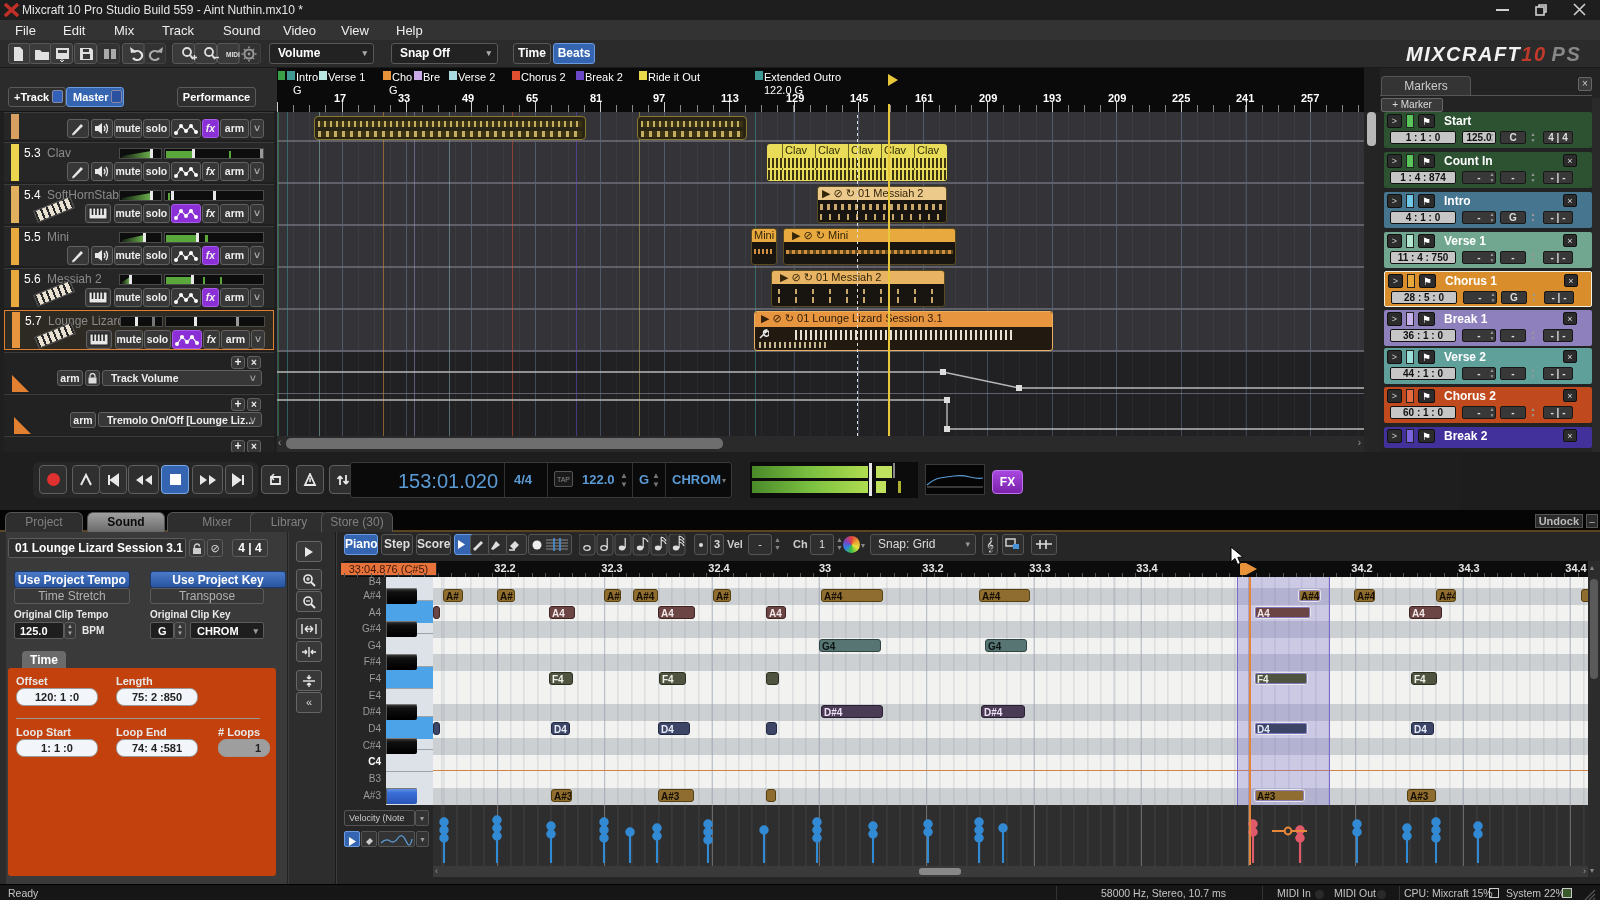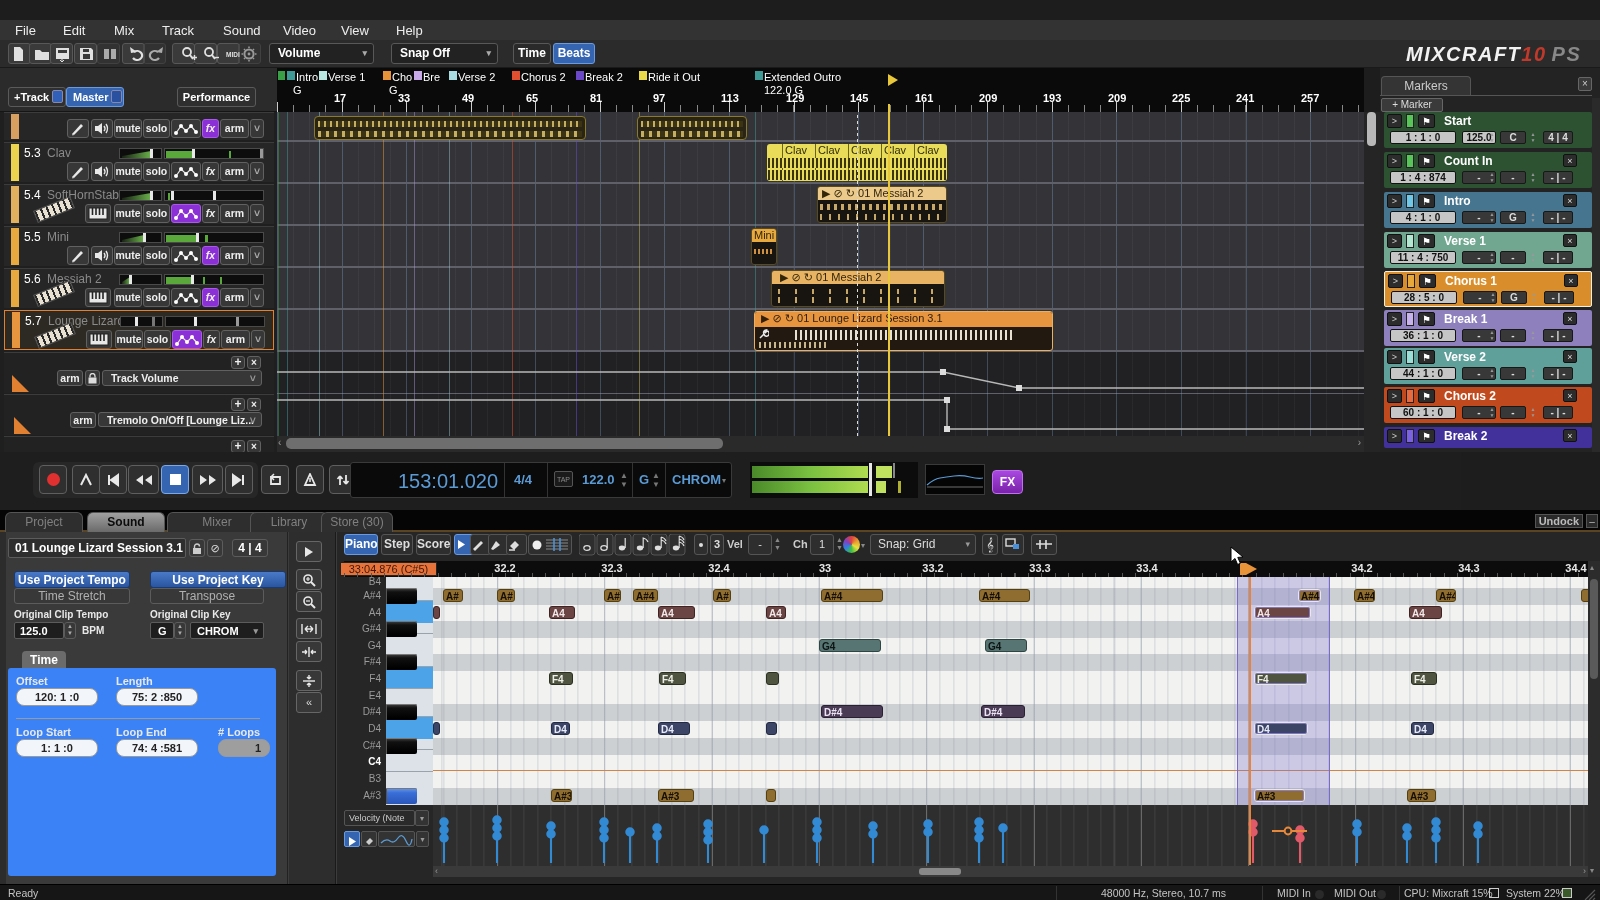--- a/index.html
+++ b/index.html
@@ -61,21 +61,21 @@
 .tab { position:absolute; top:2px; height:20px; background:#2e2e2e; border:1px solid #555; border-bottom:none; border-radius:6px 6px 0 0; color:#808080; font-size:12px; text-align:center; line-height:19px; }
 .tab.active { background:linear-gradient(#a0a0a0,#6a6a6a); color:#0a0a0a; font-weight:bold; }
 
 
 #bottom { left:0; top:532px; width:1600px; height:352px; background:#3c3c3c; }
 #leftpanel { position:absolute; left:0; top:0; width:288px; height:352px; background:#3a3a3a; border-right:1px solid #222; }
 .bluebtn { position:absolute; background:linear-gradient(#4a7ac8,#2a55a0); border:1px solid #1a3a70; border-radius:3px; color:#fff; font-size:12px; font-weight:bold; text-align:center; }
 .darkbtn { position:absolute; background:#383838; border:1px solid #5c5c5c; border-radius:3px; color:#b0b0b0; font-size:12px; text-align:center; }
 .slabel { position:absolute; color:#e8e8e8; font-size:10px; font-weight:bold; }
 .dfield { position:absolute; background:#1e1e1e; border:1px solid #5c5c5c; border-radius:2px; color:#fff; font-size:11px; font-weight:bold; }
-#graypanel { position:absolute; left:8px; top:136px; width:268px; height:208px; background:#3b82f6; border-radius:3px; }
+#graypanel { position:absolute; left:8px; top:136px; width:268px; height:208px; background:#c2410c; border-radius:3px; }
 .pill { position:absolute; height:18px; background:#f2f5fa; border:1px solid #9a9a9a; border-radius:8px; color:#222; font-size:11px; font-weight:bold; text-align:center; line-height:17px; }
 #btnstrip { position:absolute; left:289px; top:0; width:47px; height:352px; background:#2d2d2d; border-right:1px solid #1a1a1a; }
 .vsbtn { position:absolute; left:7px; width:26px; height:21px; background:#383838; border:1px solid #666; border-radius:3px; color:#eee; text-align:center; }
 
 
 #proll { position:absolute; left:337px; top:0; width:1263px; height:352px; background:#262626; }
 #prtools { position:absolute; left:0; top:2px; width:1263px; height:24px; }
 .prtab { position:absolute; top:0; height:21px; background:#2e2e2e; border:1px solid #555; border-radius:3px; color:#ddd; font-size:12px; font-weight:bold; text-align:center; line-height:19px; }
 .prtab.active { background:#3565b0; border-color:#6a9ae0; color:#fff; }
 .prbtn { position:absolute; top:0; width:21px; height:21px; background:#2e2e2e; border:1px solid #555; border-radius:3px; }
@@ -98,20 +98,34 @@
 .nDs { background:#4a3b55; border:1px solid #2a1f33; color:#ece4f4; }
 .sel { border:1px solid #e8e8e8; box-shadow:inset 0 0 0 1px rgba(140,130,220,0.8); }
 
 
 #status { left:0; top:884px; width:1600px; height:16px; background:#161616; border-top:1px solid #000; color:#c4c4c4; font-size:10.5px; }
 </style>
 </head>
 <body>
 <div id="stage">
 
+<div class="abs" id="titlebar">
+  <svg class="abs" style="left:4px;top:3px" width="15" height="14" viewBox="0 0 15 14">
+        <path d="M1 1 L14 13 M14 1 L1 13" stroke="#c03028" stroke-width="3.4"></path>
+      </svg>
+  <div class="abs title">Mixcraft 10 Pro Studio Build 559 - Aint Nuthin.mx10 *</div>
+  <div class="abs" style="left:1496px;top:9px;width:13px;height:2px;background:#d0d0d0"></div>
+  <svg class="abs" style="left:1535px;top:4px" width="12" height="12" viewBox="0 0 12 12">
+        <rect x="1" y="3" width="8" height="8" fill="none" stroke="#d0d0d0" stroke-width="1.6"></rect>
+        <path d="M4 3 V1 H11 V8 H9" fill="none" stroke="#d0d0d0" stroke-width="1.6"></path>
+      </svg>
+  <svg class="abs" style="left:1573px;top:3px" width="13" height="13" viewBox="0 0 13 13">
+        <path d="M1 1 L12 12 M12 1 L1 12" stroke="#d0d0d0" stroke-width="1.6"></path>
+      </svg>
+</div>
 
 <div class="abs" id="menubar">
   <div class="menuitem" style="left:15px">File</div>
   <div class="menuitem" style="left:63px">Edit</div>
   <div class="menuitem" style="left:114px">Mix</div>
   <div class="menuitem" style="left:162px">Track</div>
   <div class="menuitem" style="left:223px">Sound</div>
   <div class="menuitem" style="left:283px">Video</div>
   <div class="menuitem" style="left:341px">View</div>
   <div class="menuitem" style="left:396px">Help</div>
@@ -502,20 +516,24 @@
 
     <div class="abs" style="left:540px;top:74px;width:130px;height:37px;background:#181410;border-radius:3px;overflow:hidden;border:1px solid #5a4a20">
       <div class="abs" style="left:0;top:0;right:0;height:13px;background:#ecca8c;color:#332508;font-size:11px;padding-left:4px">▶ ⊘ ↻ 01 Messiah 2</div>
       <div class="abs" style="left:2px;top:17px;right:2px;height:6px;background:repeating-linear-gradient(90deg,#c8a868 0 3px,transparent 3px 7px)"></div>
       <div class="abs" style="left:2px;top:27px;right:2px;height:6px;background:repeating-linear-gradient(90deg,#c8a868 0 2px,transparent 2px 9px)"></div>
     </div>
 
     <div class="abs" style="left:474px;top:116px;width:26px;height:37px;background:#181410;border-radius:3px;overflow:hidden;border:1px solid #5a4a20">
       <div class="abs" style="left:0;top:0;right:0;height:13px;background:#e8a93f;color:#332508;font-size:11px;padding-left:2px">Mini</div>
       <div class="abs" style="left:2px;top:20px;right:2px;height:5px;background:repeating-linear-gradient(90deg,#d09040 0 2px,transparent 2px 4px)"></div>
+    </div>
+    <div class="abs" style="left:506px;top:116px;width:173px;height:37px;background:#181410;border-radius:3px;overflow:hidden;border:1px solid #5a4a20">
+      <div class="abs" style="left:0;top:0;right:0;height:13px;background:#e8a93f;color:#332508;font-size:11px;padding-left:8px">▶ ⊘ ↻ Mini</div>
+      <div class="abs" style="left:2px;top:21px;right:2px;height:4px;background:repeating-linear-gradient(90deg,#d09040 0 3px,#60481a 3px 6px)"></div>
     </div>
 
     <div class="abs" style="left:494px;top:158px;width:174px;height:37px;background:#181410;border-radius:3px;overflow:hidden;border:1px solid #5a4a20">
       <div class="abs" style="left:0;top:0;right:0;height:13px;background:#e8b464;color:#332508;font-size:11px;padding-left:8px">▶ ⊘ ↻ 01 Messiah 2</div>
       <div class="abs" style="left:6px;top:18px;right:6px;height:14px;background:repeating-linear-gradient(90deg,#c8a868 0 2px,transparent 2px 17px)"></div>
           <div class="abs" style="left:0;top:23px;right:0;height:3px;background:#181410"></div>
     </div>
 
     <div class="abs" style="left:477px;top:199px;width:299px;height:40px;background:#221a10;border-radius:3px;overflow:hidden;border:1px solid #e8b060">
       <div class="abs" style="left:0;top:0;right:0;height:15px;background:#e8953f;color:#33200a;font-size:11px;padding-left:6px">▶ ⊘ ↻ 01 Lounge Lizard Session 3.1</div>
@@ -1087,21 +1105,21 @@
     <div class="abs" style="left:1251px;top:29px;width:12px;height:316px;background:#2c2c2c">
       <div class="abs" style="left:2px;top:18px;width:8px;height:100px;background:#5a5a5a;border-radius:4px"></div>
       <div class="abs" style="left:2px;top:2px;color:#888;font-size:8px">▴</div>
       <div class="abs" style="left:2px;bottom:2px;color:#888;font-size:8px">▾</div>
     </div>
   </div>
 </div>
 
 <div class="abs" id="status">
   <div class="abs" style="left:8px;top:2px">Ready</div>
-  <div class="abs" style="left:1101px;top:2px">48000 Hz, Stereo, 10.7 ms</div>
+  <div class="abs" style="left:1101px;top:2px">58000 Hz, Stereo, 10.7 ms</div>
   <div class="abs" style="left:1277px;top:2px">MIDI In</div>
   <div class="abs" style="left:1334px;top:2px">MIDI Out</div>
   <div class="abs" style="left:1404px;top:2px">CPU: Mixcraft 15%</div>
   <div class="abs" style="left:1489px;top:3px;width:10px;height:10px;border:1px solid #ccc"></div>
   <div class="abs" style="left:1506px;top:2px">System 22%</div>
   <div class="abs" style="left:1562px;top:3px;width:10px;height:10px;border:1px solid #ccc;background:#3a5a2a"></div>
   <div class="abs" style="left:1315px;top:5px;width:9px;height:9px;border-radius:50%;background:#2a2a2a"></div>
   <div class="abs" style="left:1056px;top:1px;width:1px;height:14px;background:#333"></div>
   <div class="abs" style="left:1262px;top:1px;width:1px;height:14px;background:#333"></div>
   <div class="abs" style="left:1399px;top:1px;width:1px;height:14px;background:#333"></div>

